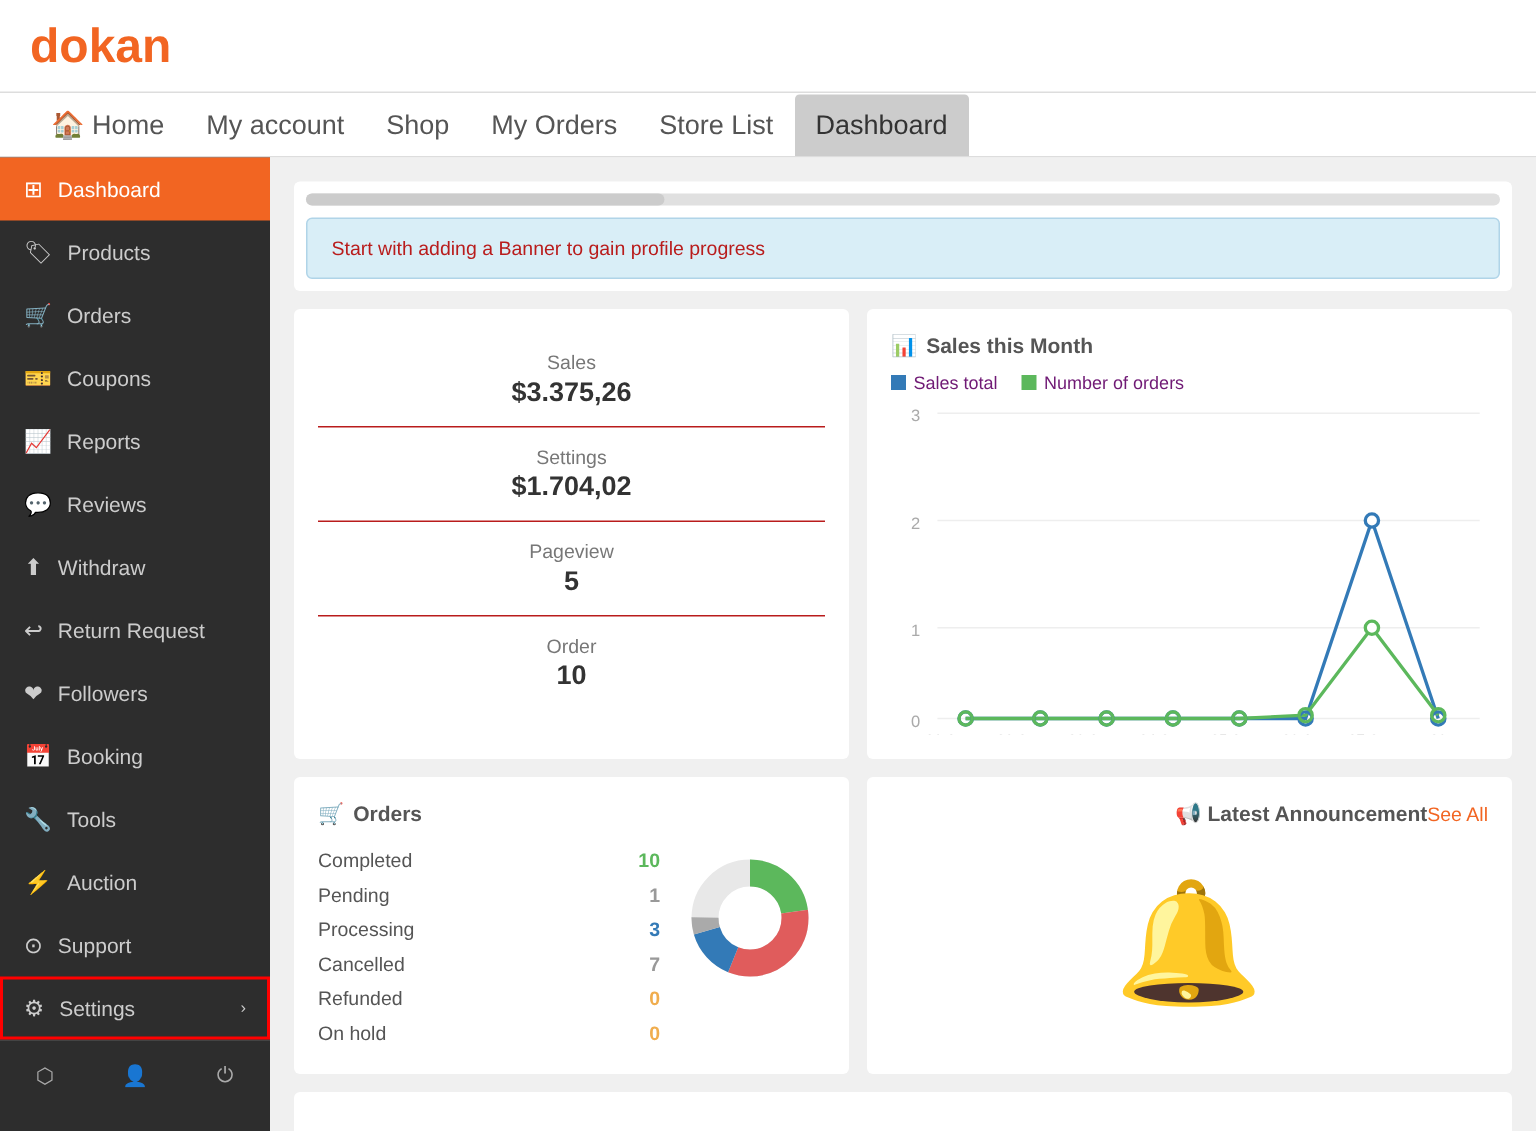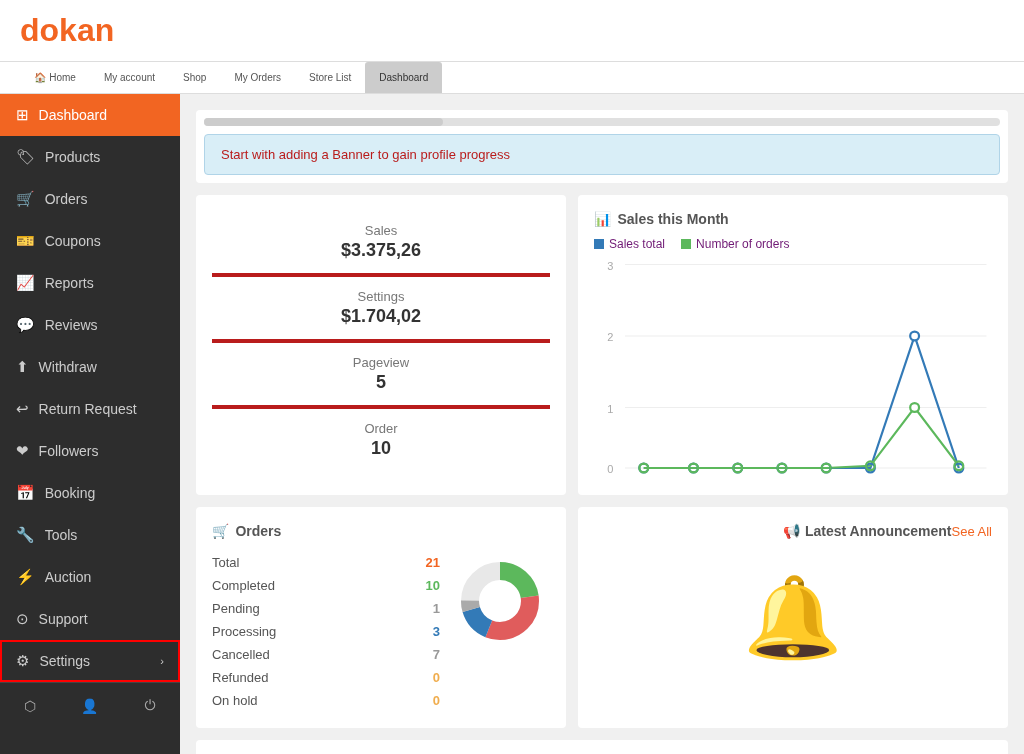--- a/index.html
+++ b/index.html
@@ -5,21 +5,21 @@
     * { box-sizing: border-box; margin: 0; padding: 0; }
     body { font-family: Arial, sans-serif; background: #f5f5f5; font-size: 14px; }
 
     
     .top-header { background: #fff; padding: 12px 20px; border-bottom: 1px solid #ddd; }
     .logo { font-size: 32px; font-weight: bold; color: #333; }
     .logo span { color: #f26522; }
 
     
     .nav-bar { background: #fff; border-bottom: 1px solid #ddd; padding: 0 20px; display: flex; align-items: center; }
-    .nav-bar a { display: inline-block; padding: 10px 14px; color: #555; text-decoration: none; font-size: 10px; }
+    .nav-bar a { display: inline-block; padding: 10px 14px; color: #555; text-decoration: none; font-size: 18px; }
     .nav-bar a.active { background: #ccc; border-radius: 3px 3px 0 0; color: #333; }
 
     
     .main-layout { display: flex; min-height: calc(100vh - 100px); }
 
     
     .sidebar { width: 180px; background: #2d2d2d; flex-shrink: 0; }
     .sidebar-item { display: flex; align-items: center; padding: 12px 16px; color: #ccc; cursor: pointer; font-size: 14px; position: relative; }
     .sidebar-item.active { background: #f26522; color: #fff; }
     .sidebar-item .icon { margin-right: 10px; font-size: 15px; }
@@ -36,21 +36,21 @@
     .progress-bar-container { background: #fff; border-radius: 4px; margin-bottom: 12px; padding: 8px; }
     .progress-bar-track { background: #e0e0e0; height: 8px; border-radius: 4px; margin-bottom: 8px; }
     .progress-bar-fill { background: #ccc; height: 8px; border-radius: 4px; width: 30%; }
     .banner-notice { background: #d9eef7; border: 1px solid #b0d4e8; color: #b91c1c; padding: 12px 16px; border-radius: 4px; font-size: 13px; }
 
     
     .stats-chart-row { display: flex; gap: 12px; margin-bottom: 12px; }
 
     
     .stats-box { background: #fff; border-radius: 4px; padding: 16px; width: 370px; flex-shrink: 0; }
-    .stat-item { text-align: center; padding: 12px 0; border-bottom: 4px solid #b91c1c; }
+    .stat-item { text-align: center; padding: 12px 0; border-bottom: 1px solid #b91c1c; }
     .stat-item:last-child { border-bottom: none; }
     .stat-label { color: #777; font-size: 13px; }
     .stat-value { font-size: 18px; font-weight: bold; color: #333; margin-top: 2px; }
 
     
     .chart-box { background: #fff; border-radius: 4px; padding: 16px; flex: 1; }
     .chart-title { font-size: 14px; font-weight: bold; color: #555; margin-bottom: 10px; display: flex; align-items: center; gap: 6px; }
     .chart-legend { display: flex; gap: 16px; margin-bottom: 8px; }
     .legend-item { display: flex; align-items: center; gap: 5px; font-size: 12px; color: #701a75; }
     .legend-dot { width: 10px; height: 10px; display: inline-block; }
@@ -280,24 +280,20 @@
     <div class="orders-announce-row">
 
       <div class="orders-box">
         <div class="orders-box-title">
           <span>🛒</span>
           <span>Orders</span>
         </div>
         <div class="orders-content">
           <div class="orders-list">
             <div class="order-row">
-              <span class="label">Total</span>
-              <span class="count count-orange">21</span>
-            </div>
-            <div class="order-row">
               <span class="label">Completed</span>
               <span class="count count-green">10</span>
             </div>
             <div class="order-row">
               <span class="label">Pending</span>
               <span class="count count-gray">1</span>
             </div>
             <div class="order-row">
               <span class="label count-blue">Processing</span>
               <span class="count count-blue">3</span>

